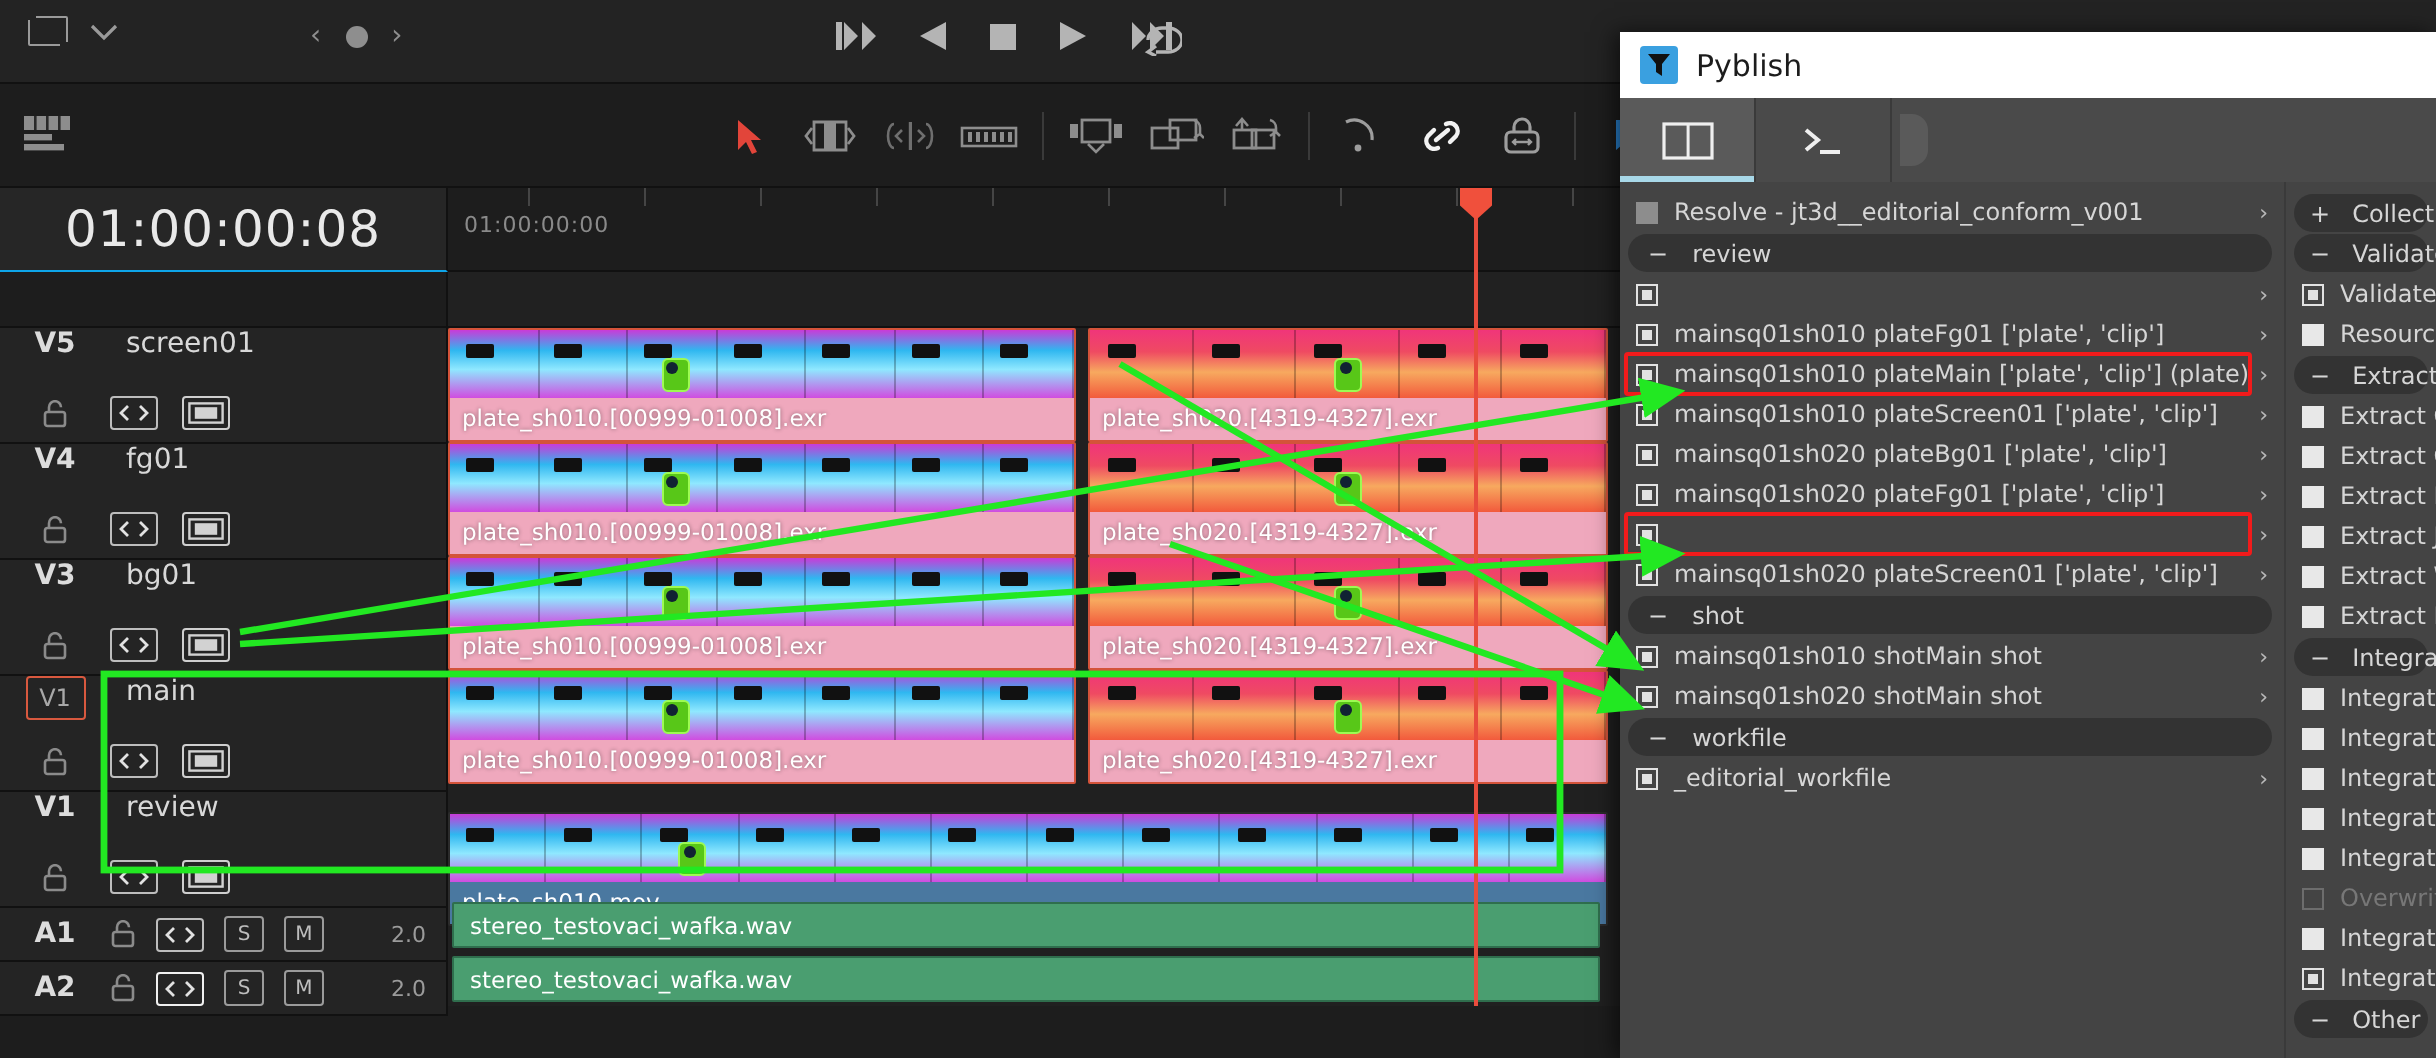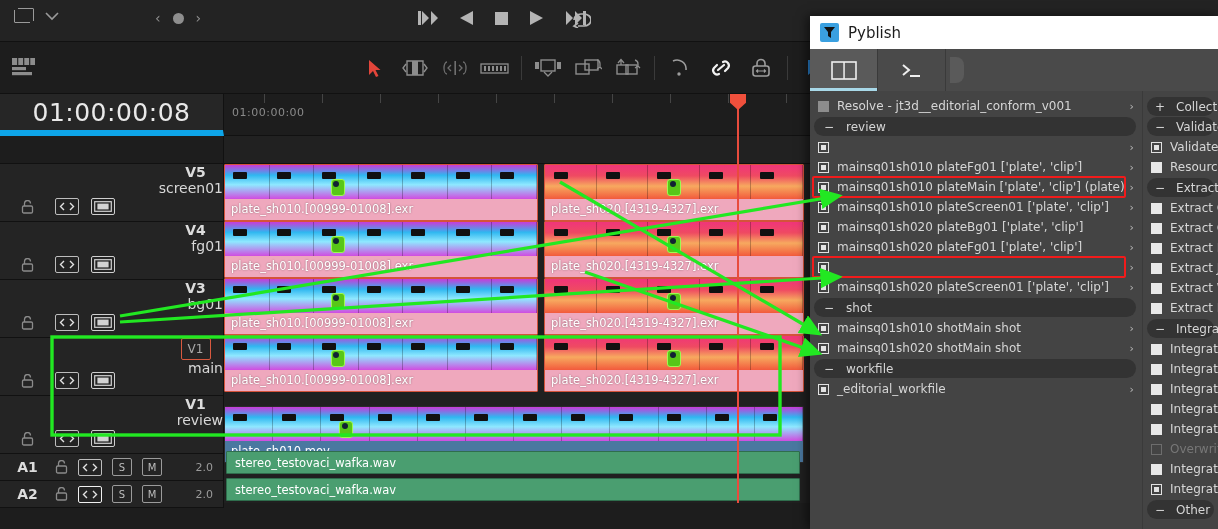--- a/index.html
+++ b/index.html
@@ -31,37 +31,37 @@
   .toolbar2 { position:absolute; left:0; top:42px; width:1218px; height:52px; background:#1d1d1d;
     border-bottom:1px solid #111; }
   .t2-left { position:absolute; left:12px; top:15px; }
   .t2-tools { position:absolute; left:355px; top:11px; display:flex; align-items:center; gap:0; }
   .t2-tools .tool { width:40px;height:30px; display:flex;align-items:center;justify-content:center; }
   .t2-tools .sep { width:1px;height:24px;background:#3a3a3a;margin:0 6px; }
 
   
   .tcrow { position:absolute; left:0; top:94px; width:1218px; height:42px; background:#1d1d1d; }
   .tcbox { position:absolute; left:0; top:94px; width:224px; height:42px; background:#262626;
-    border-bottom:6px solid #0ea5e9; border-right:1px solid #111;
+    border-bottom:1px solid #0ea5e9; border-right:1px solid #111;
     display:flex; align-items:center; justify-content:center; }
   .tcbox span { color:#e9e9e9; font-size:25px; letter-spacing:0.5px; }
   .ruler { position:absolute; left:224px; top:94px; width:586px; height:42px; background:#1d1d1d;
     border-bottom:1px solid #111; }
   .ruler .tick { position:absolute; top:0; width:1px; height:9px; background:#454545; }
   .ruler .rtc { position:absolute; left:8px; top:12px; color:#8a8a8a; font-size:11px; letter-spacing:0.5px; }
 
   .blank2 { position:absolute; left:0; top:136px; width:224px; height:28px; background:#1d1d1d;
     border-right:1px solid #111; border-bottom:1px solid #111;}
   .blank2b { position:absolute; left:224px; top:136px; width:586px; height:28px; background:#212121;
     border-bottom:1px solid #111;}
 
   
   .theads { position:absolute; left:0; top:164px; width:224px; }
   .thead { border-bottom:1px solid #111; border-right:1px solid #111; background:#242424; position:relative; }
-  .thead .r1 { height:28px; display:flex; align-items:flex-end;flex-direction:column; }
+  .thead .r1 { height:28px; display:flex; align-items:flex-start; }
   .thead .r2 { height:29px; display:flex; align-items:center; }
   .tnum { width:55px; text-align:center; color:#dcdcdc; font-size:14px; font-weight:bold; }
   .tname { color:#d8d8d8; font-size:14px; padding-left:8px; }
   .badge-v1 { display:inline-block; width:30px; height:22px; line-height:20px; border:1.5px solid #d9593f;
     color:#a8a8a8; font-size:12px; text-align:center; font-weight:normal; border-radius:2px; }
   .tbtns { display:flex; align-items:center; gap:12px; padding-left:22px; }
   .minib { width:24px;height:17px;border:1.5px solid #bdbdbd;border-radius:2px;display:flex;
      align-items:center;justify-content:center;color:#e2e2e2;font-size:9px;line-height:1; }
   .minib.filmish{ border-color:#cfcfcf; }
   .lockic { width:13px;height:14px; }

